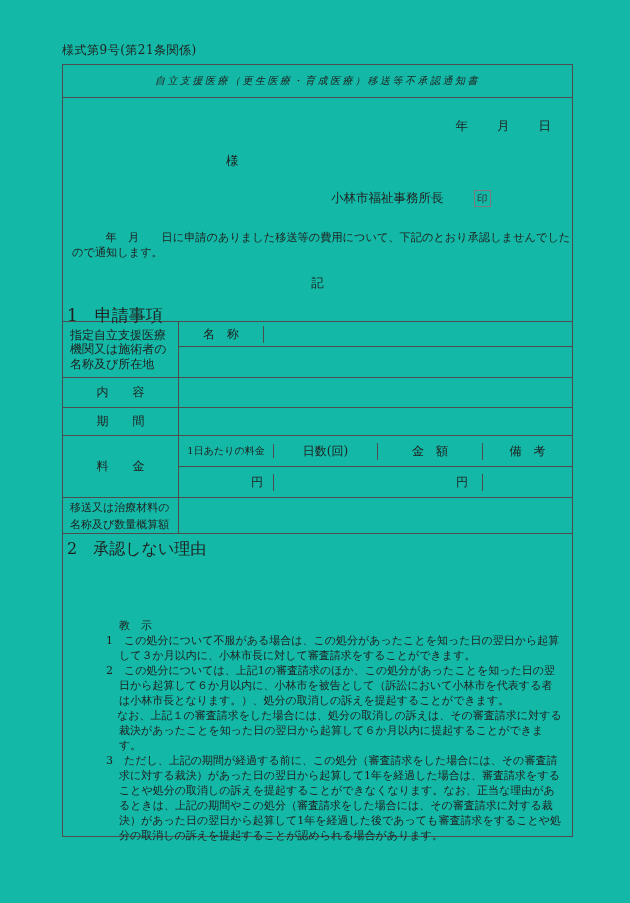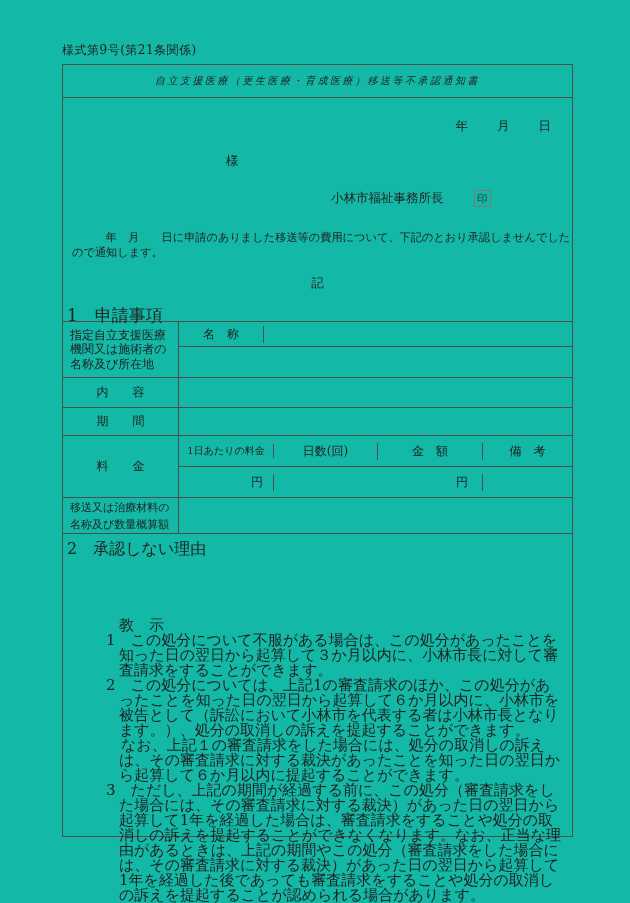--- a/index.html
+++ b/index.html
@@ -42,21 +42,21 @@
   .w95 { width:95px; flex:0 0 95px; }
   .w104 { width:104px; flex:0 0 104px; }
   .w105 { width:105px; flex:0 0 105px; }
   .opts { flex:1; display:flex; align-items:center; padding-left:37px; gap:52px; white-space:nowrap; }
   .fee-h { font-size:10px; }
   .yen { justify-content:flex-end; }
   .pr10 { padding-right:10px; }
   .pr14 { padding-right:14px; }
 
   .sec2 { height:84px; padding:5px 0 0 4px; font-size:16px; box-sizing:border-box; }
-  .instructions { padding:0 9px 0 43px; font-size:15px; line-height:15px; }
+  .instructions { padding:0 9px 0 43px; font-size:11px; line-height:15px; }
   .instructions p { margin:0; padding-left:13px; text-indent:-13px; }
   .instr-head { padding-left:13px; }
 </style>
 </head>
 <body>
 
 <div class="page">
 
   <div class="form-number">様式第9号(第21条関係)</div>
 

